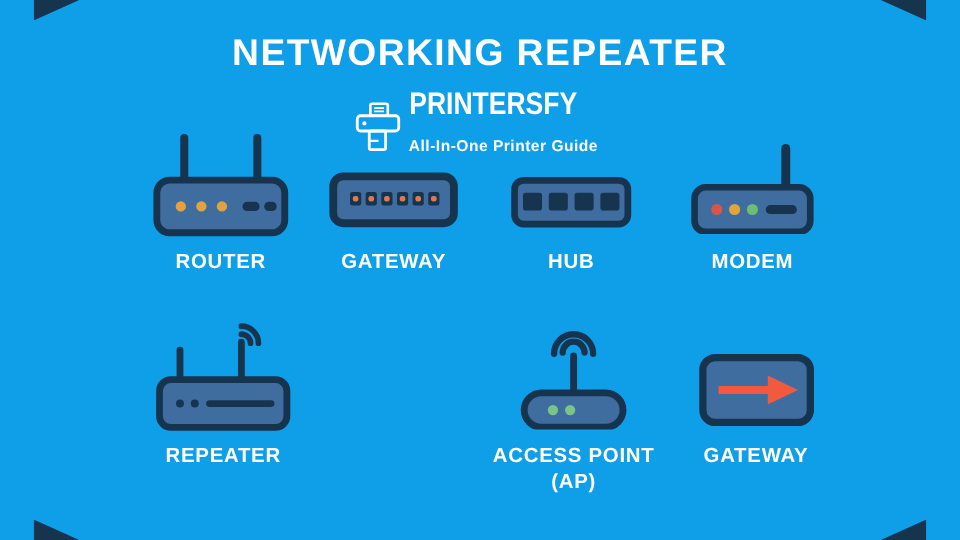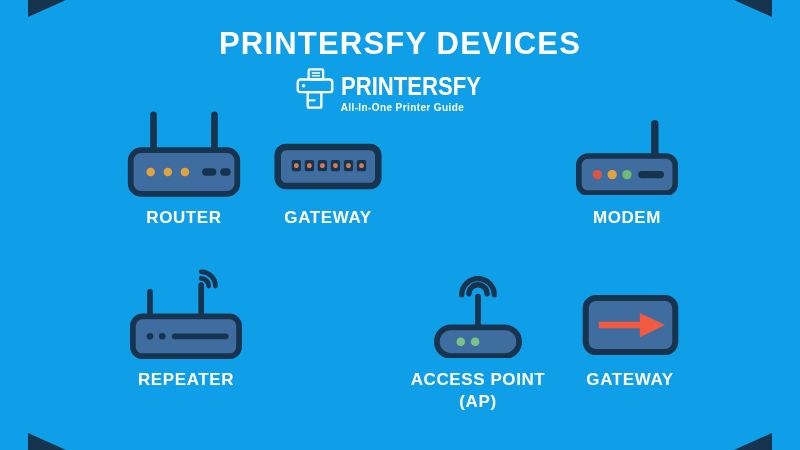--- a/index.html
+++ b/index.html
@@ -14,26 +14,26 @@
   .corner.tl { left:28px; top:0; clip-path:polygon(0 0,100% 0,0 100%); }
   .corner.tr { right:28px; top:0; clip-path:polygon(0 0,100% 0,100% 100%); }
   .corner.bl { left:28px; bottom:0; clip-path:polygon(0 0,0 100%,100% 100%); }
   .corner.br { right:28px; bottom:0; clip-path:polygon(100% 0,0 100%,100% 100%); }
 
   .title {
     position:absolute; top:26px; left:0; width:100%; text-align:center;
     color:var(--text,#fff); font-size:31px; font-weight:800; letter-spacing:1.2px;
   }
 
-  .logo { position:absolute; top:64px; left:0; right:0; display:flex; justify-content:center; align-items:center; gap:6px; }
+  .logo { position:absolute; top:64px; left:0; right:0; display:flex; justify-content:center; align-items:flex-end; gap:6px; }
   .logo svg { display:block; }
   .logo-text { display:flex; flex-direction:column; margin-top:9px; }
   .brand { color:var(--text,#fff); font-size:26px; font-weight:800; line-height:1;
            transform:scaleX(.85); transform-origin:left center; white-space:nowrap; }
-  .tagline { color:var(--text,#fff); font-size:10px; font-weight:700; letter-spacing:.4px; margin-top:3px; white-space:nowrap; }
+  .tagline { color:var(--text,#fff); font-size:13px; font-weight:700; letter-spacing:.4px; margin-top:15px; white-space:nowrap; }
 
   .device { position:absolute; width:200px; display:flex; flex-direction:column; align-items:center; }
   .icon-area { display:flex; align-items:flex-end; justify-content:center; }
   .row1 .icon-area { height:90px; }
   .row2 .icon-area { height:92px; }
   .dev-label { margin-top:9px; color:var(--text,#fff); font-size:17px; font-weight:800;
                letter-spacing:.6px; text-align:center; line-height:1.3; white-space:nowrap; }
 
   
   .body { fill:var(--icon_body,#406da0); stroke:var(--icon_outline,#17344f); }
@@ -50,21 +50,21 @@
 </head>
 <body>
 
 <div class="stage">
 
   <div class="corner tl"></div>
   <div class="corner tr"></div>
   <div class="corner bl"></div>
   <div class="corner br"></div>
 
-  <div class="title">PRINTERSFY DEVICES</div>
+  <div class="title">NETWORKING REPEATER</div>
 
   <div class="logo">
     <svg width="40" height="46" viewBox="0 0 44 48">
       <rect class="wt" x="15" y="2.5" width="16" height="11" rx="1.5" stroke-width="2.4"></rect>
       <path class="wt" d="M18.5 6.5 H27.5 M18.5 9.5 H27.5" stroke-width="1.6"></path>
       <rect class="wt" x="3" y="13.5" width="38" height="14" rx="3" stroke-width="2.6"></rect>
       <circle cx="9.5" cy="20.5" r="1.9" fill="#ffffff"></circle>
       <rect class="wt" x="14" y="27.5" width="15" height="17" rx="1.5" stroke-width="2.6"></rect>
       <path class="wt" d="M14 36.5 H22.5" stroke-width="2.2"></path>
     </svg>
@@ -108,20 +108,34 @@
           <rect x="49.5" y="21.5" width="5" height="5" rx="2"></rect>
             <rect x="63.5" y="21.5" width="5" height="5" rx="2"></rect>
           <rect x="77.5" y="21.5" width="5" height="5" rx="2"></rect>
             <rect x="91.5" y="21.5" width="5" height="5" rx="2"></rect>
         </g>
       </svg>
     </div>
     <div class="dev-label">GATEWAY</div>
   </div>
 
+  <div class="device row1" style="left:376px; top:108px;">
+    <div class="icon-area">
+      <svg width="102" height="43" viewBox="0 0 108 46" style="margin-bottom:8px">
+        <rect class="body" x="3.5" y="3.5" width="101" height="39" rx="8" stroke-width="6"></rect>
+        <g class="dark">
+          <rect x="11" y="14.5" width="17" height="16" rx="2.5"></rect>
+          <rect x="34" y="14.5" width="17" height="16" rx="2.5"></rect>
+          <rect x="57" y="14.5" width="17" height="16" rx="2.5"></rect>
+          <rect x="80" y="14.5" width="17" height="16" rx="2.5"></rect>
+        </g>
+      </svg>
+    </div>
+    <div class="dev-label">HUB</div>
+  </div>
 
   <div class="device row2" style="left:86px; top:268px;">
     <div class="icon-area">
       <svg width="118" height="91" viewBox="0 0 124 96">
         <path class="ol" d="M 86 18 A 8 8 0 0 0 78 10" stroke-width="5" stroke-linecap="round"></path>
         <path class="ol" d="M 93 18 A 15 15 0 0 0 78 3" stroke-width="5" stroke-linecap="round"></path>
         <line class="ol" x1="24" y1="24" x2="24" y2="52" stroke-width="6" stroke-linecap="round"></line>
         <line class="ol" x1="78" y1="17" x2="78" y2="52" stroke-width="6" stroke-linecap="round"></line>
         <rect class="body" x="6" y="50" width="112" height="42" rx="10" stroke-width="6"></rect>
         <circle class="dark" cx="24" cy="71" r="3.5"></circle>

